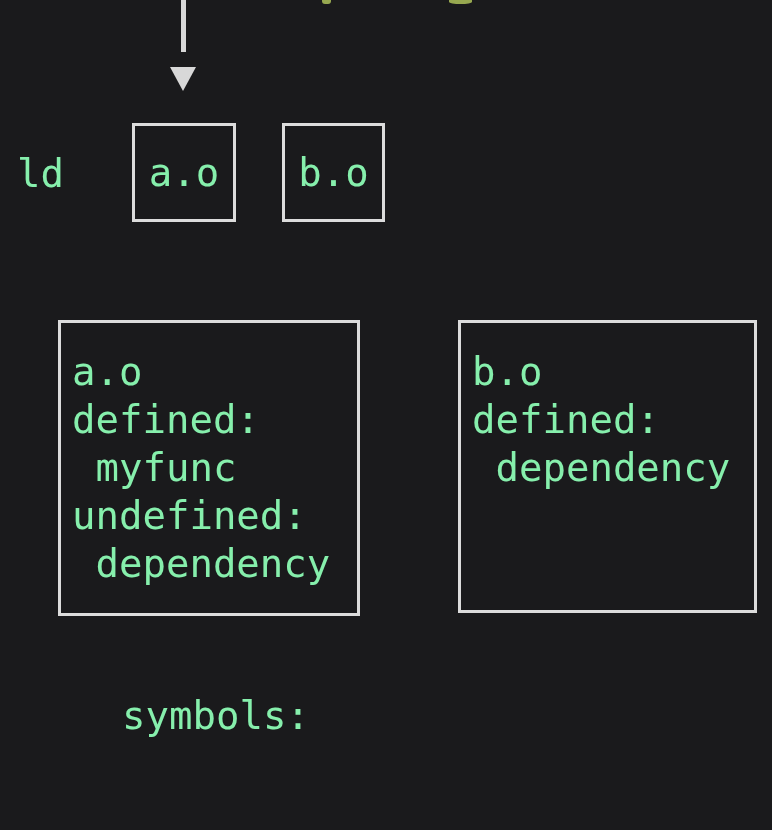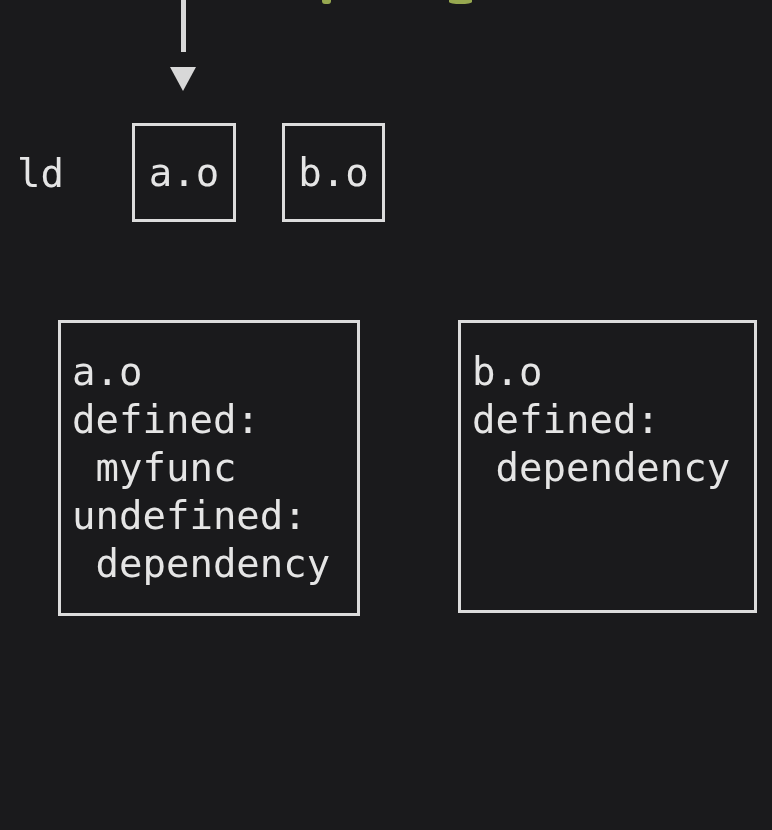--- a/index.html
+++ b/index.html
@@ -13,21 +13,21 @@
     height: 830px;
     overflow: hidden;
     background: #1a1a1c;
     font-family: "DejaVu Sans Mono", "Liberation Mono", monospace;
     color: #d9d9d9;
   }
   .mono {
     font-size: 39px;
     line-height: 48px;
     white-space: pre;
-    color: #e5e5e5;
+    color: #86efac;
   }
   
   .frag {
     position: absolute;
     top: 0;
     background: #97a850;
   }
   .frag1 {
     left: 322px;
     width: 9px;
@@ -123,14 +123,15 @@
 undefined:
  dependency</pre>
   </div>
 
   <div class="detail-box detail-box-b">
     <pre class="mono">b.o
 defined:
  dependency</pre>
   </div>
 
+  <div class="mono symbols-label">symbols:</div>
 
 </div>
 
 </body></html>

